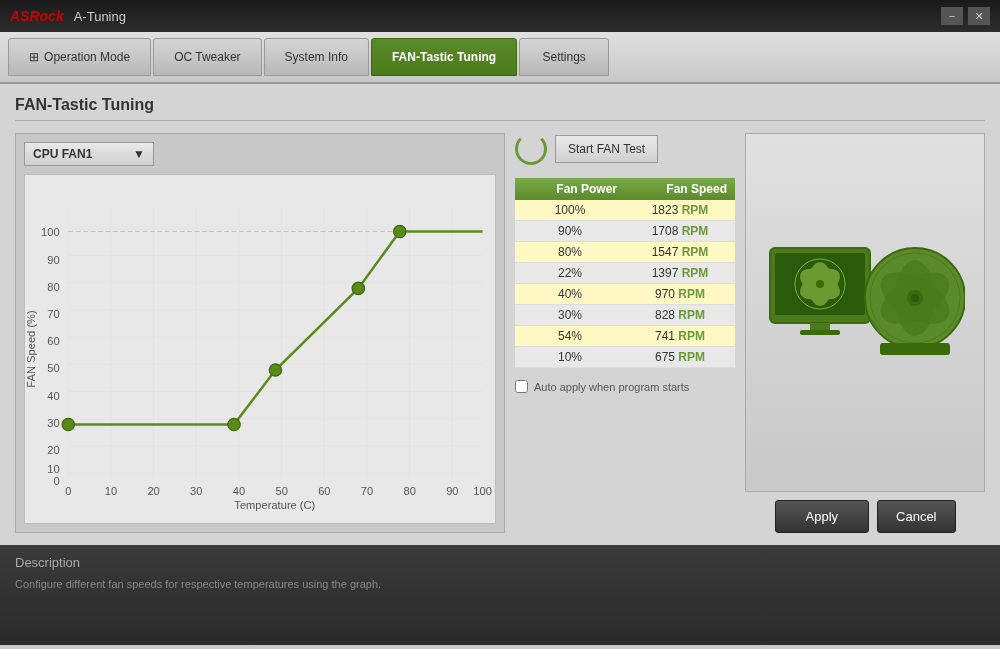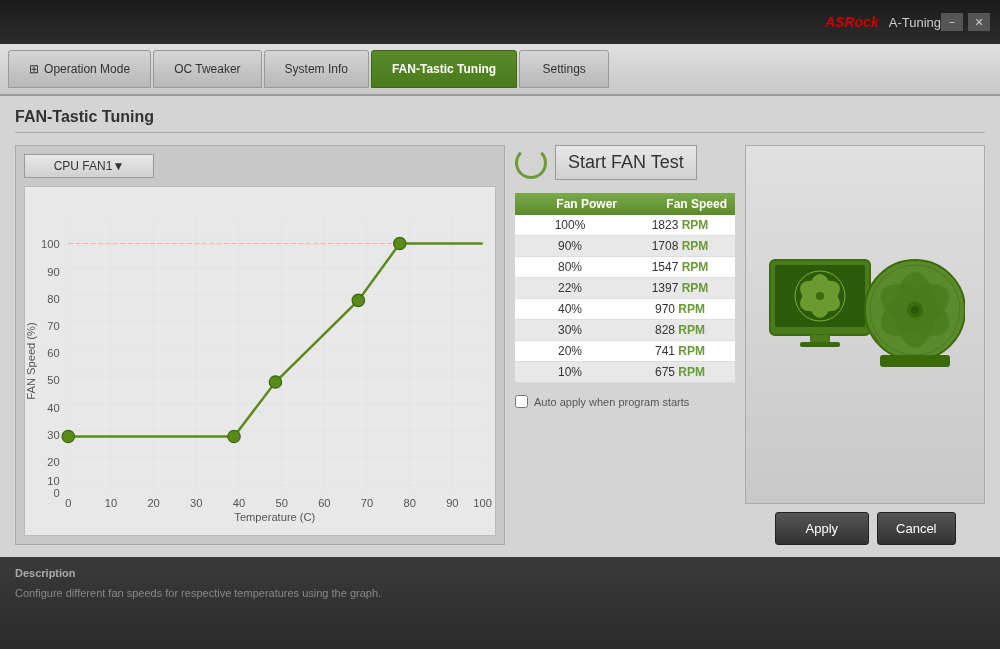--- a/index.html
+++ b/index.html
@@ -1,25 +1,25 @@
 <!DOCTYPE html>
 <html><head>
   <meta charset="utf-8">
   <style>
     * { margin: 0; padding: 0; box-sizing: border-box; }
     body { width: 1000px; height: 649px; font-family: Arial, sans-serif; font-size: 12px; background: #c8c8c8; overflow: hidden; }
 
     
     .titlebar {
       background: linear-gradient(180deg, #1a1a1a 0%, #2d2d2d 100%);
-      height: 44px;
+      height: 32px;
       display: flex;
       align-items: center;
       padding: 0 10px;
-      justify-content: flex-end;
+      justify-content: space-between;
     }
     .titlebar-left { display: flex; align-items: center; gap: 10px; }
     .logo-text { color: #cc0000; font-weight: bold; font-size: 14px; font-style: italic; }
     .app-title { color: #cccccc; font-size: 13px; }
     .titlebar-controls { display: flex; gap: 5px; }
     .titlebar-btn {
       width: 22px; height: 18px;
       background: #555;
       border: none;
       color: #ccc;
@@ -98,21 +98,21 @@
       margin-bottom: 8px;
     }
     .fan-dropdown {
       background: linear-gradient(180deg, #e8e8e8 0%, #d0d0d0 100%);
       border: 1px solid #999;
       padding: 4px 8px;
       font-size: 12px;
       color: #333;
       cursor: pointer;
       width: 130px;
-      display: flex; align-items: center; justify-content: center;
+      display: flex; align-items: center; justify-content: space-between; font-weight: bold;
     }
 
     
     .chart-container {
       flex: 1;
       position: relative;
       background: #e8e8e8;
       border: 1px solid #bbb;
     }
 
@@ -136,39 +136,39 @@
       border-radius: 50%;
       border-top-color: transparent;
       animation: spin 2s linear infinite;
     }
     @keyframes spin { to { transform: rotate(360deg); } }
 
     .start-fan-btn {
       background: linear-gradient(180deg, #e8e8e8 0%, #d0d0d0 100%);
       border: 1px solid #999;
       padding: 6px 12px;
-      font-size: 18px;
+      font-size: 12px;
       cursor: pointer;
       color: #333;
     }
 
     .fan-table {
       width: 100%;
       border-collapse: collapse;
       font-size: 12px;
     }
     .fan-table th {
       background: linear-gradient(180deg, #7aaa4a 0%, #5a8a2a 100%);
       color: white;
       padding: 4px 8px;
       text-align: right;
       font-weight: bold;
     }
     .fan-table td {
-      background: #ffffff;
+      background: #fef9c3;
       padding: 3px 8px;
       text-align: center;
       border-bottom: 1px solid #ddd;
       color: #333;
     }
     .fan-table tr:nth-child(even) td { background: #e8e8e8; }
 
     .auto-apply-row {
       display: flex;
       align-items: center;
@@ -221,22 +221,22 @@
     }
 
     
     .description-bar {
       background: linear-gradient(180deg, #3a3a3a 0%, #2a2a2a 100%);
       height: 100px;
       padding: 10px 15px;
     }
     .description-title {
       color: #aaa;
-      font-size: 11px;
-      font-weight: bold;
+      font-size: 13px;
+      font-weight: normal;
       margin-bottom: 6px;
     }
     .description-text {
       color: #888;
       font-size: 11px;
       line-height: 1.5;
     }
 
     
     .chart-svg {
@@ -378,21 +378,21 @@
   </tr>
             <tr>
     <td>40%</td>
     <td>970 <span style="color:#6a9a3a;font-weight:bold">RPM</span></td>
   </tr>
             <tr>
     <td>30%</td>
     <td>828 <span style="color:#6a9a3a;font-weight:bold">RPM</span></td>
   </tr>
             <tr>
-    <td>20%</td>
+    <td>54%</td>
     <td>741 <span style="color:#6a9a3a;font-weight:bold">RPM</span></td>
   </tr>
             <tr>
     <td>10%</td>
     <td>675 <span style="color:#6a9a3a;font-weight:bold">RPM</span></td>
   </tr>
           </tbody>
       </table>
 
       <div class="auto-apply-row">

